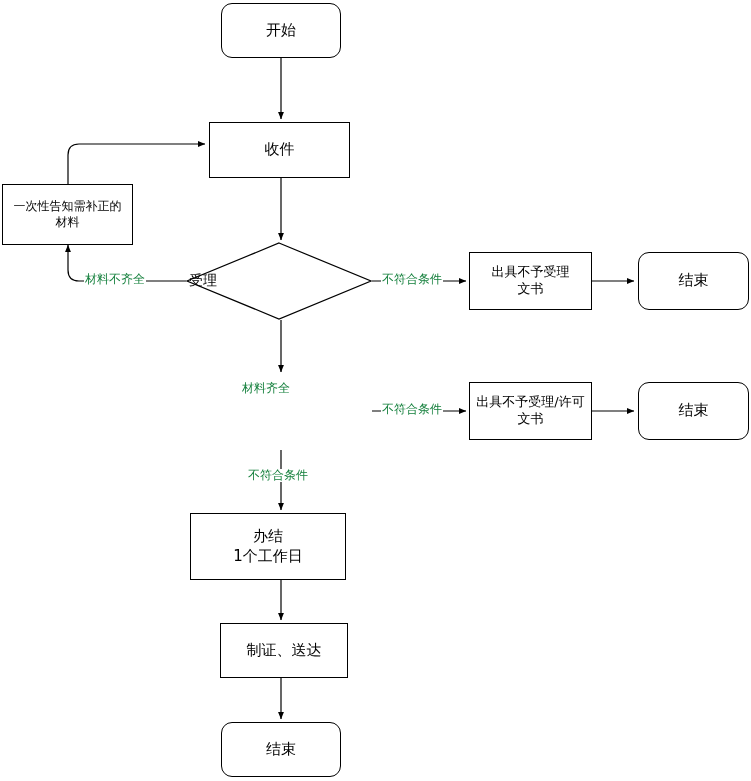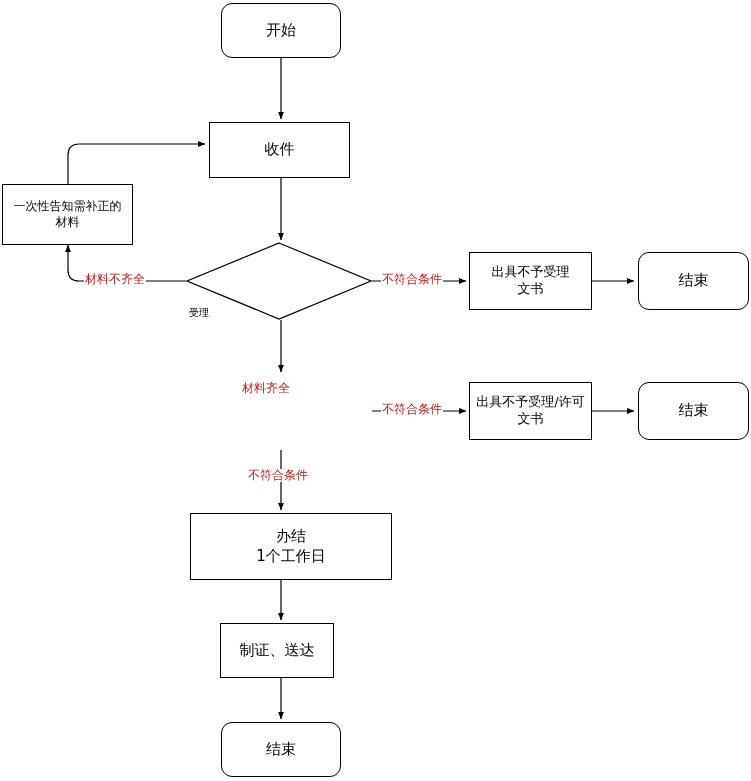--- a/index.html
+++ b/index.html
@@ -63,28 +63,28 @@
     left: 0;
     top: 0;
   }
   .diamond .node-label {
     position: relative;
     z-index: 2;
     color: #000000;
   }
   .edge-label {
     position: absolute;
-    color: #b91c1c;
+    color: #15803d;
     background: #ffffff;
     white-space: nowrap;
     line-height: 1.1;
     padding: 0 1px;
   }
   .fs15 { font-size: 15px; }
-  .fs14 { font-size: 10px; align-items: flex-end; }
+  .fs14 { font-size: 14px; }
   .fs13 { font-size: 13px; justify-content: center; }
   .fs12 { font-size: 12px; }
 </style>
 </head>
 <body>
 
 <div id="canvas">
 
   <svg class="edges" viewBox="0 0 751 781">
     <defs>
@@ -152,26 +152,26 @@
 
   <div class="node process fs13" style="left:469px; top:382px; width:123px; height:58px;">
     <span class="node-label">出具不予受理/许可
 文书</span>
   </div>
 
   <div class="node terminator fs15" style="left:638px; top:382px; width:111px; height:58px;">
     <span class="node-label">结束</span>
   </div>
 
-  <div class="node process fs15" style="left:190px; top:513px; width:202px; height:67px;">
+  <div class="node process fs15" style="left:190px; top:513px; width:156px; height:67px;">
     <span class="node-label">办结
 1个工作日</span>
   </div>
 
-  <div class="node process fs15" style="left:220px; top:623px; width:114px; height:55px;">
+  <div class="node process fs15" style="left:220px; top:623px; width:128px; height:55px;">
     <span class="node-label">制证、送达</span>
   </div>
 
   <div class="node terminator fs15" style="left:221px; top:722px; width:120px; height:55px;">
     <span class="node-label">结束</span>
   </div>
 
   <div class="edge-label fs12" style="left:84px; top:273px;">材料不齐全</div>
 
   <div class="edge-label fs12" style="left:381px; top:273px;">不符合条件</div>

